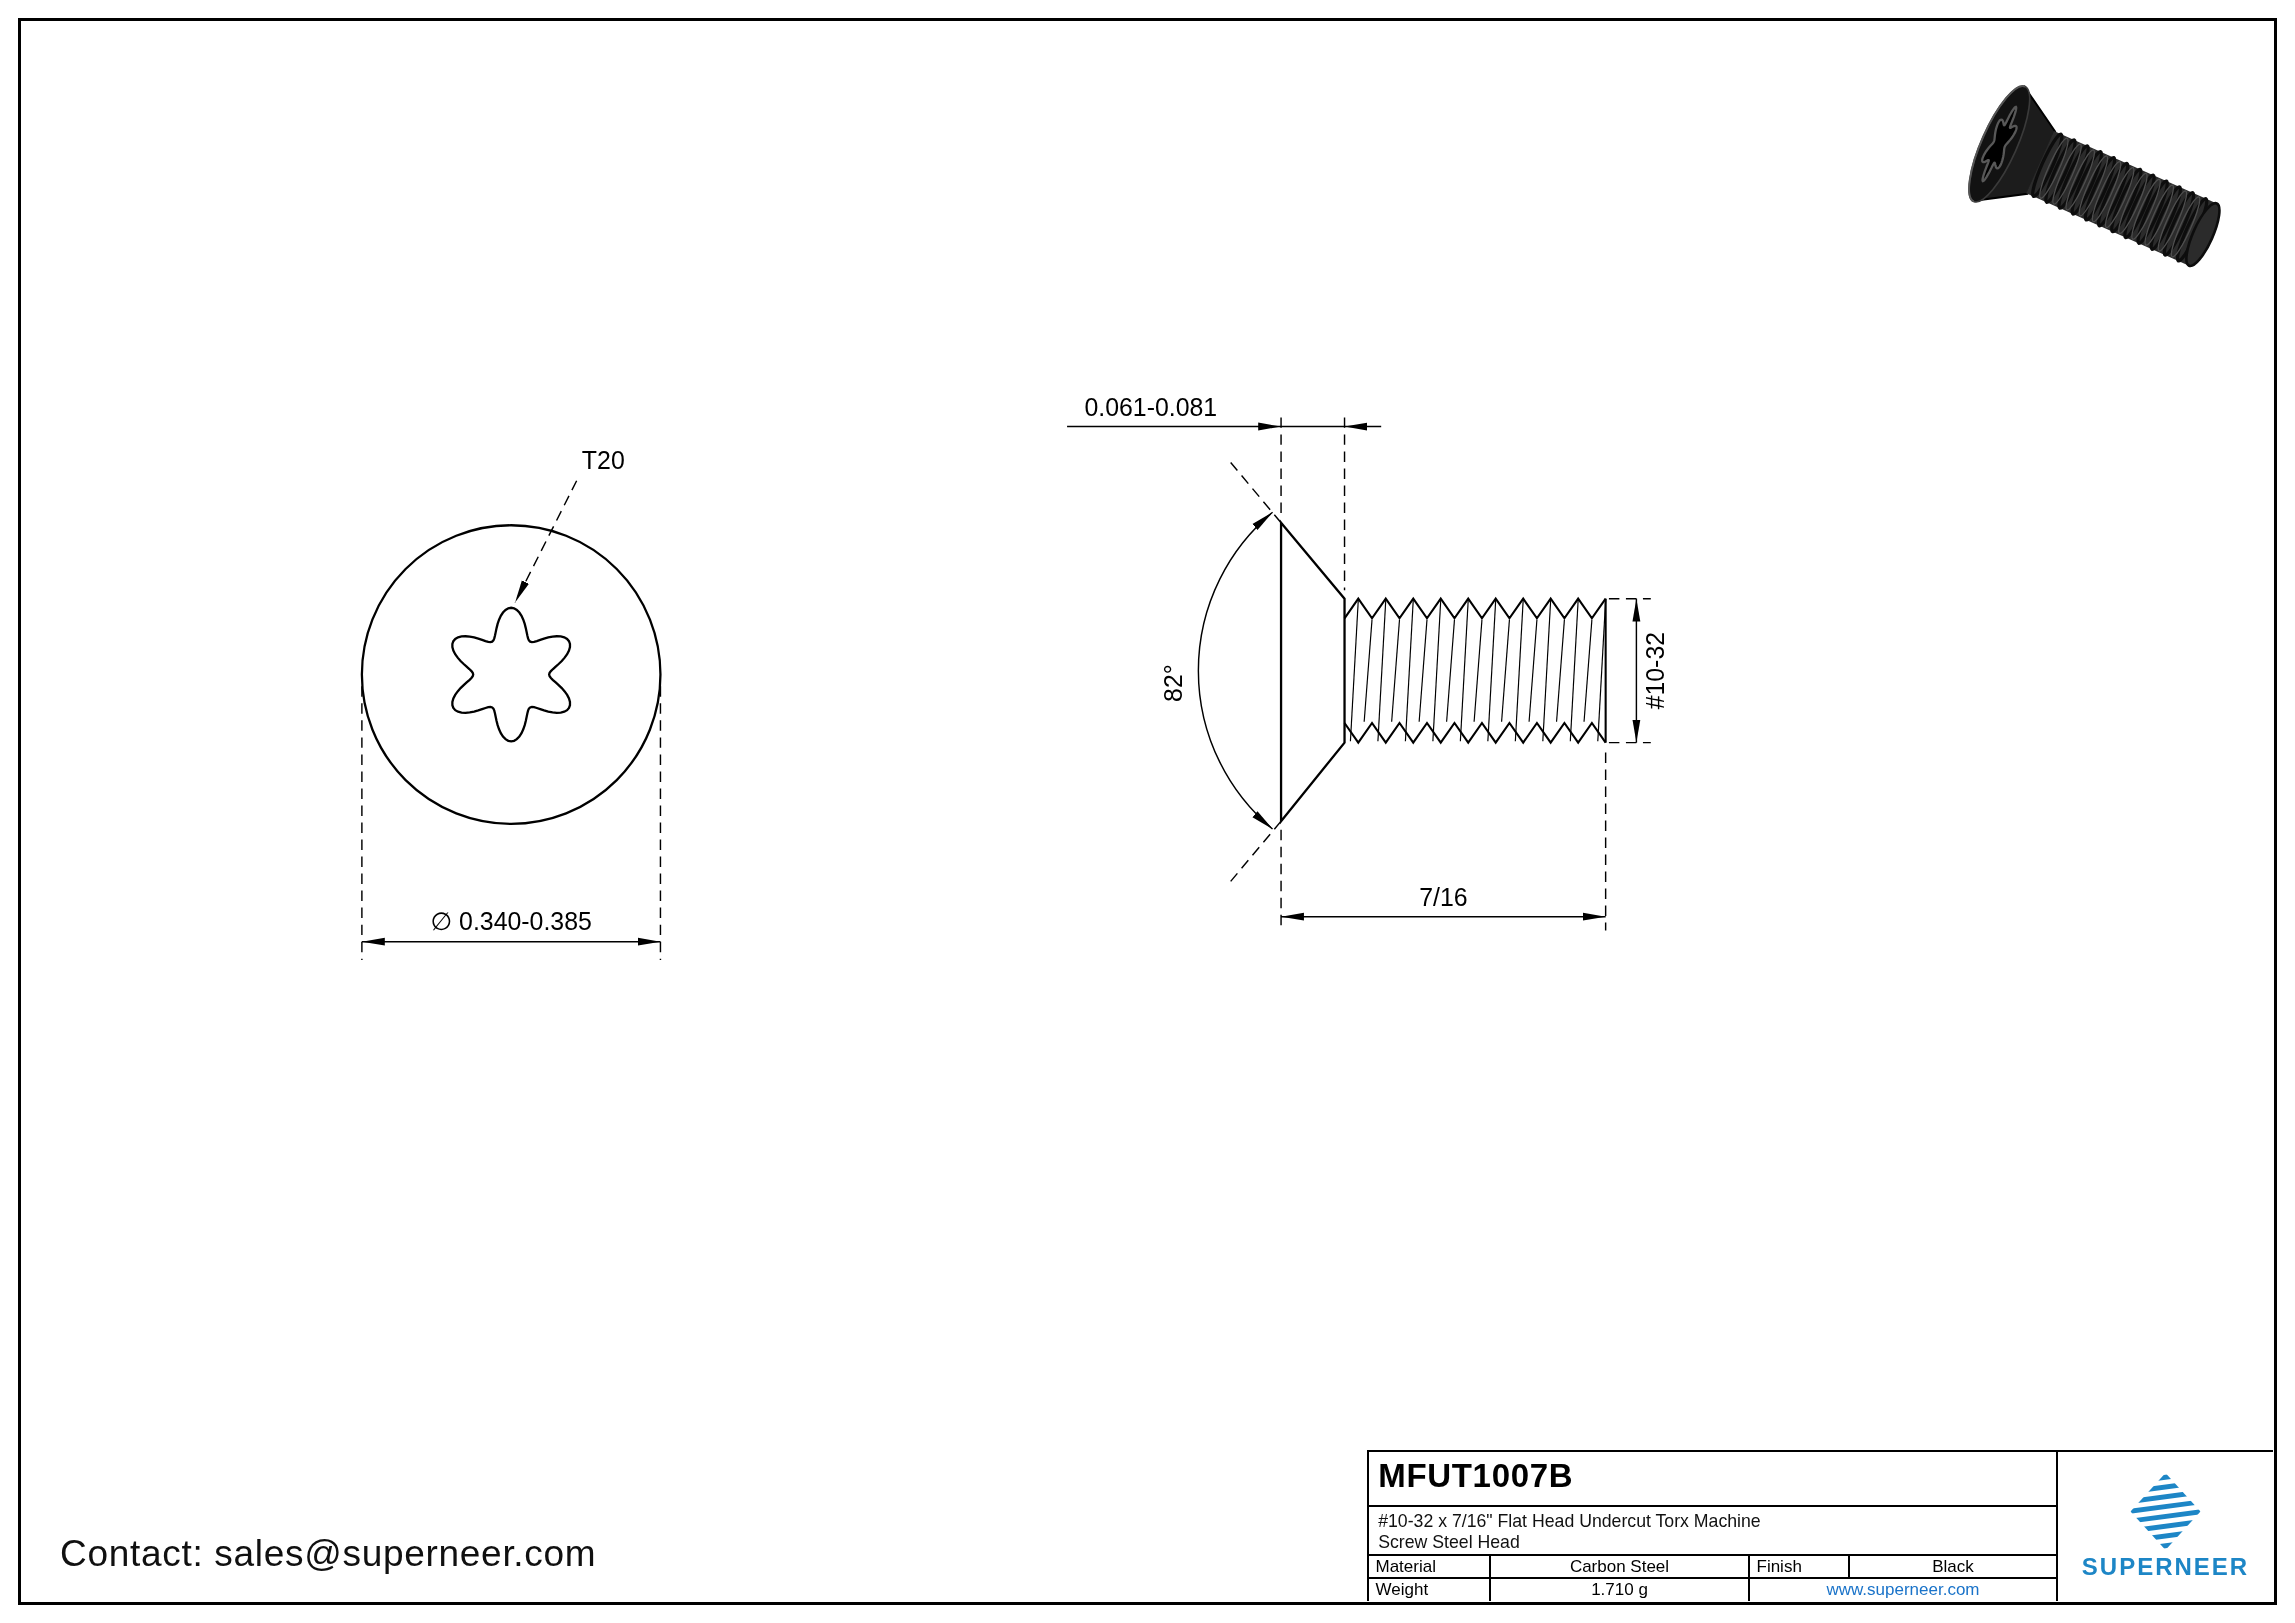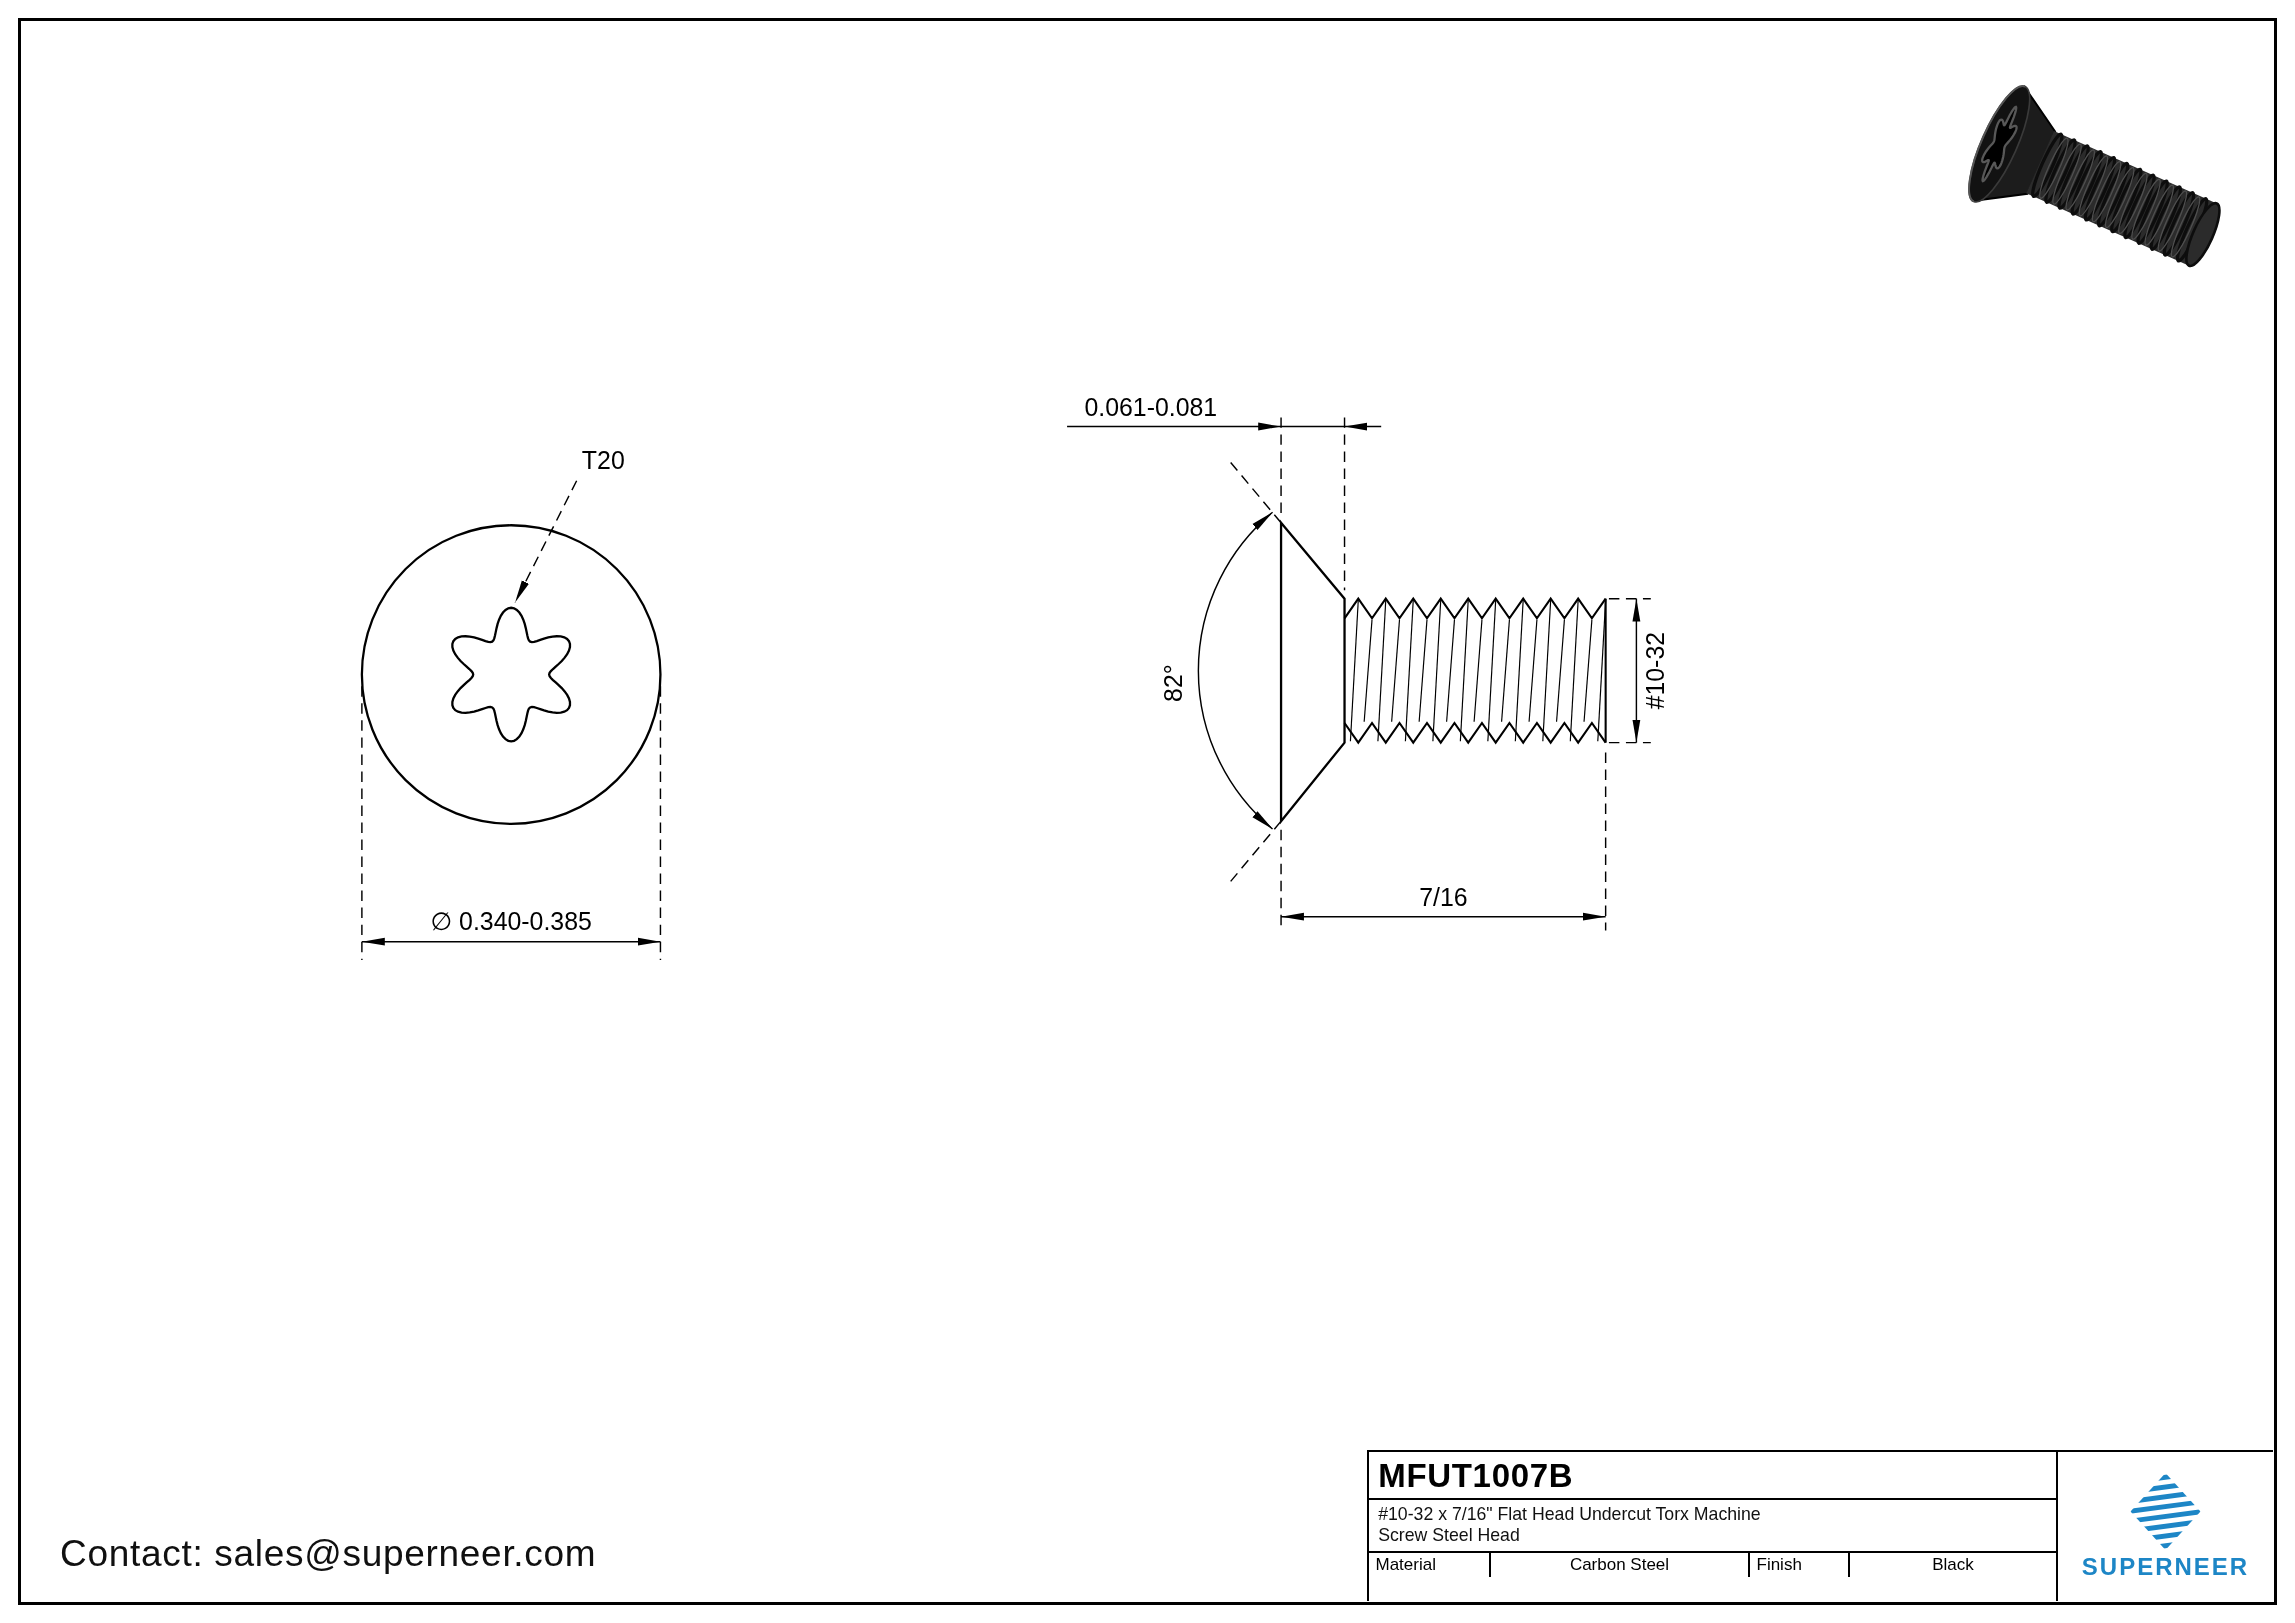--- a/index.html
+++ b/index.html
@@ -8,21 +8,21 @@
   .page{position:absolute;inset:0;background:#fff}
   .frame{position:absolute;left:18.3px;top:18.3px;right:18.3px;bottom:18.3px;border:3.9px solid #000}
   svg{position:absolute;overflow:visible}
   svg text{font-family:"Liberation Sans",sans-serif;fill:#000}
   .dim-text{font-size:38px}
   .front-view{left:295px;top:393px}
   .side-view{left:982px;top:327px}
   .screw-3d{left:1931px;top:59px}
   .title-block{position:absolute;right:22px;bottom:22px;width:906px;height:151px;border-top:2.6px solid #000;border-left:2.6px solid #000;display:flex;background:#fff}
   .tb-left{width:687px;display:flex;flex-direction:column}
-  .tb-part{height:48px;font-size:33px;font-weight:bold;padding:5.2px 0 0 9.2px;border-bottom:2px solid #000;letter-spacing:0.7px}
+  .tb-part{height:59px;font-size:33px;font-weight:bold;padding:5.2px 0 0 9.2px;border-bottom:2px solid #000;letter-spacing:0.7px}
   .tb-desc{height:51px;font-size:17.7px;line-height:21.6px;padding:3.9px 0 0 9.2px;color:#111}
   .tb-row{height:25.5px;display:flex;border-top:2px solid #000;font-size:17px}
   .tb-row:first-of-type{border-top:none}
   .tb-cell{display:flex;align-items:center;border-left:2px solid #000;height:100%}
   .tb-cell.first{border-left:none}
   .lbl{padding-left:6.5px}
   .val{justify-content:center}
   .w1{width:120px}.w2{width:259px}.w3{width:100px}
   .grow{flex:1}
   .link{color:#1a73c9;cursor:pointer}
@@ -165,20 +165,25 @@
       <div class="tb-desc">
         <div>#10-32 x 7/16" Flat Head Undercut Torx Machine</div>
         <div>Screw Steel Head</div>
       </div>
       <div class="tb-row">
         <div class="tb-cell lbl w1 first">Material</div>
         <div class="tb-cell val w2">Carbon Steel</div>
         <div class="tb-cell lbl w3">Finish</div>
         <div class="tb-cell val grow">Black</div>
       </div>
+      <div class="tb-row">
+        <div class="tb-cell lbl w1 first">Weight</div>
+        <div class="tb-cell val w2">1.710 g</div>
+        <div class="tb-cell val grow link">www.superneer.com</div>
+      </div>
     </div>
     <div class="tb-logo">
       <svg width="71" height="77" viewBox="0 0 100 110" style="position:static">
         <defs>
           <clipPath id="logoclip">
               <polygon points="50,0 100,55 50,110 0,55"></polygon>
             </clipPath>
         </defs>
         <g clip-path="url(#logoclip)" stroke="#1d86c6" stroke-width="7">
           <line x1="-10" y1="14" x2="110" y2="-2"></line>

